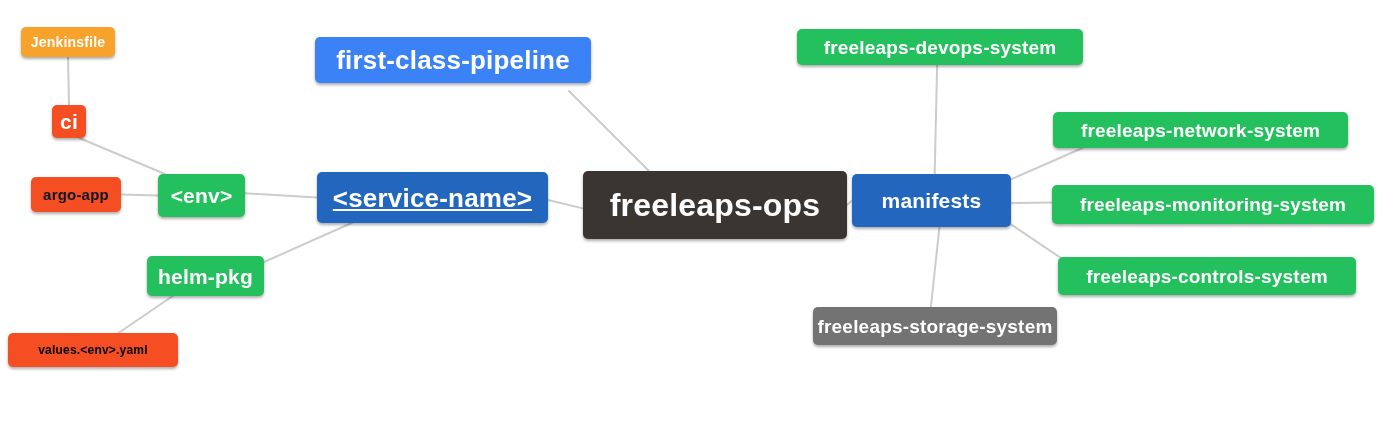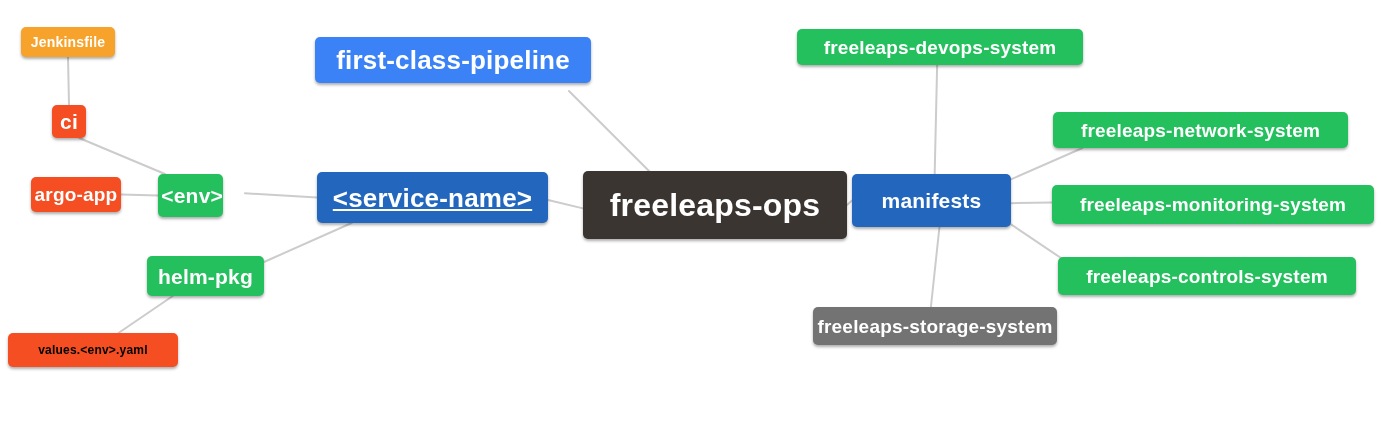--- a/index.html
+++ b/index.html
@@ -59,23 +59,23 @@
       <line x1="939.45" y1="227" x2="930.9" y2="307" stroke="#cccccc" stroke-width="2" stroke-linecap="round"></line>
     </svg>
 
   <div class="node" style="left: 21px; top: 27px; width: 94px; height: 30px; background: rgb(246, 162, 43);">
       <span class="label" style="font-size: 14px; color: rgb(255, 255, 255);">Jenkinsfile</span>
     </div>
   <div class="node" style="left: 52px; top: 105px; width: 34px; height: 33px; background: rgb(244, 78, 34);">
       <span class="label" style="font-size: 21px; color: rgb(255, 255, 255);">ci</span>
     </div>
   <div class="node" style="left: 31px; top: 177px; width: 90px; height: 35px; background: rgb(244, 78, 34);">
-      <span class="label" style="font-size: 19px; color: #ffffff;">argo-app</span>
+      <span class="label" style="font-size: 15px; color: #0f172a;">argo-app</span>
     </div>
-  <div class="node" style="left: 158px; top: 174px; width: 65px; height: 43px; background: rgb(37, 192, 94); justify-content: flex-end;">
+  <div class="node" style="left: 158px; top: 174px; width: 87px; height: 43px; background: rgb(37, 192, 94);">
       <span class="label" style="font-size: 21px; color: rgb(255, 255, 255);">&lt;env&gt;</span>
     </div>
   <div class="node" style="left: 147px; top: 256px; width: 117px; height: 40px; background: rgb(37, 192, 94);">
       <span class="label" style="font-size: 21px; color: rgb(255, 255, 255);">helm-pkg</span>
     </div>
   <div class="node" style="left: 8px; top: 333px; width: 170px; height: 34px; background: rgb(244, 78, 34);">
       <span class="label" style="font-size: 12px; color: #000000;">values.&lt;env&gt;.yaml</span>
     </div>
   <div class="node" style="left: 315px; top: 37px; width: 276px; height: 46px; background: #3b82f6;">
       <span class="label" style="font-size: 26px; color: rgb(255, 255, 255);">first-class-pipeline</span>

